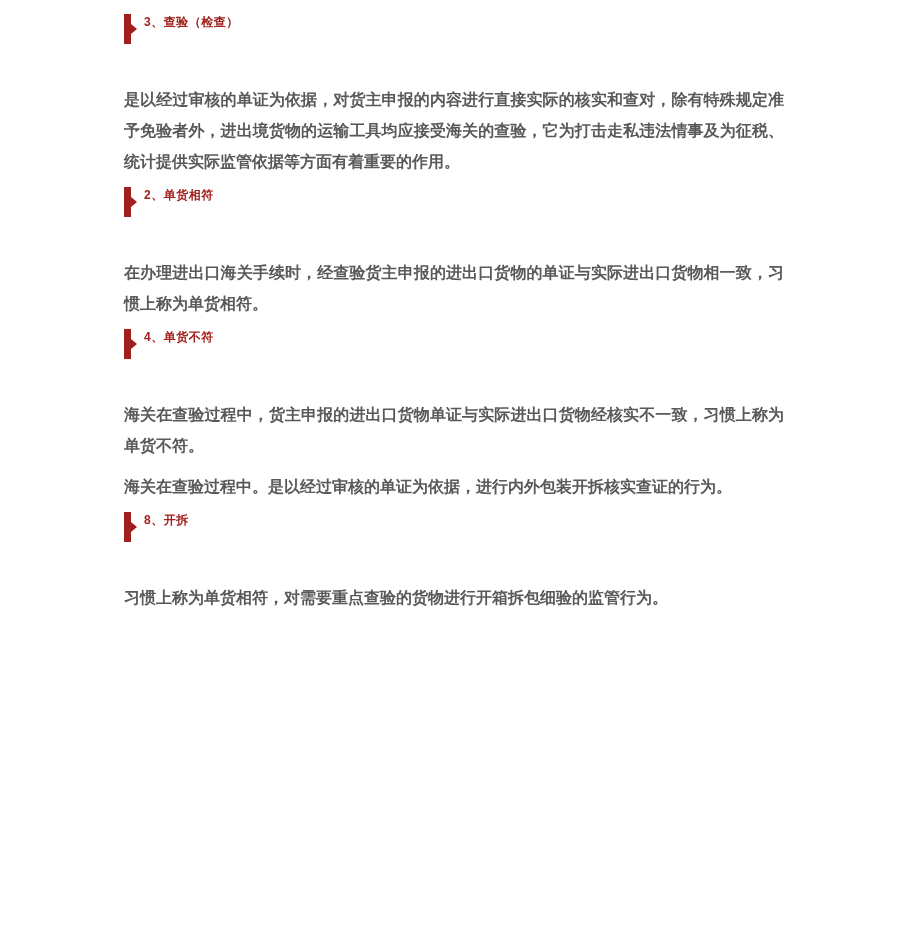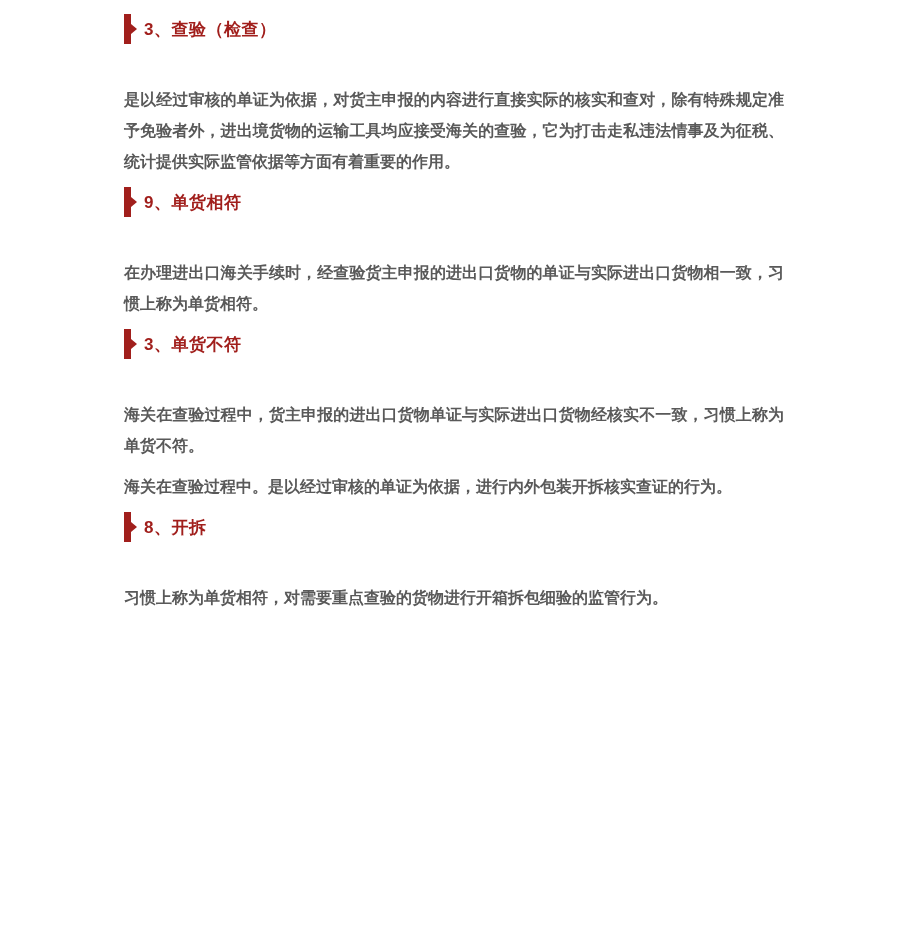--- a/index.html
+++ b/index.html
@@ -19,23 +19,22 @@
     overflow: hidden;
     font-family: "Liberation Sans", "DejaVu Sans", sans-serif;
   }
   .article {
     padding: 14px 0 0 124px;
     width: 784px;
   }
   .section { margin: 0; }
   .section-heading {
     display: flex;
-    align-items: center;
     margin: 0 0 40px 0;
-    font-size: 17px;
+    font-size: 12px;
     font-weight: bold;
     color: var(--accent);
     letter-spacing: 0.5px;
     height: 30px;
   }
   .marker {
     position: relative;
     width: 7px;
     height: 30px;
     background: var(--accent);
@@ -75,29 +74,29 @@
     <h2 class="section-heading">
       <span class="marker"></span>
       <span>3、查验（检查）</span>
     </h2>
     <p class="section-body">是以经过审核的单证为依据，对货主申报的内容进行直接实际的核实和查对，除有特殊规定准予免验者外，进出境货物的运输工具均应接受海关的查验，它为打击走私违法情事及为征税、统计提供实际监管依据等方面有着重要的作用。</p>
   </section>
 
   <section class="section">
     <h2 class="section-heading">
       <span class="marker"></span>
-      <span>9、单货相符</span>
+      <span>2、单货相符</span>
     </h2>
     <p class="section-body">在办理进出口海关手续时，经查验货主申报的进出口货物的单证与实际进出口货物相一致，习惯上称为单货相符。</p>
   </section>
 
   <section class="section">
     <h2 class="section-heading">
       <span class="marker"></span>
-      <span>3、单货不符</span>
+      <span>4、单货不符</span>
     </h2>
     <p class="section-body">海关在查验过程中，货主申报的进出口货物单证与实际进出口货物经核实不一致，习惯上称为单货不符。</p>
   </section>
 
 
   <section class="section">
     <p class="section-body">海关在查验过程中。是以经过审核的单证为依据，进行内外包装开拆核实查证的行为。</p>
   </section>
 
   <section class="section">

